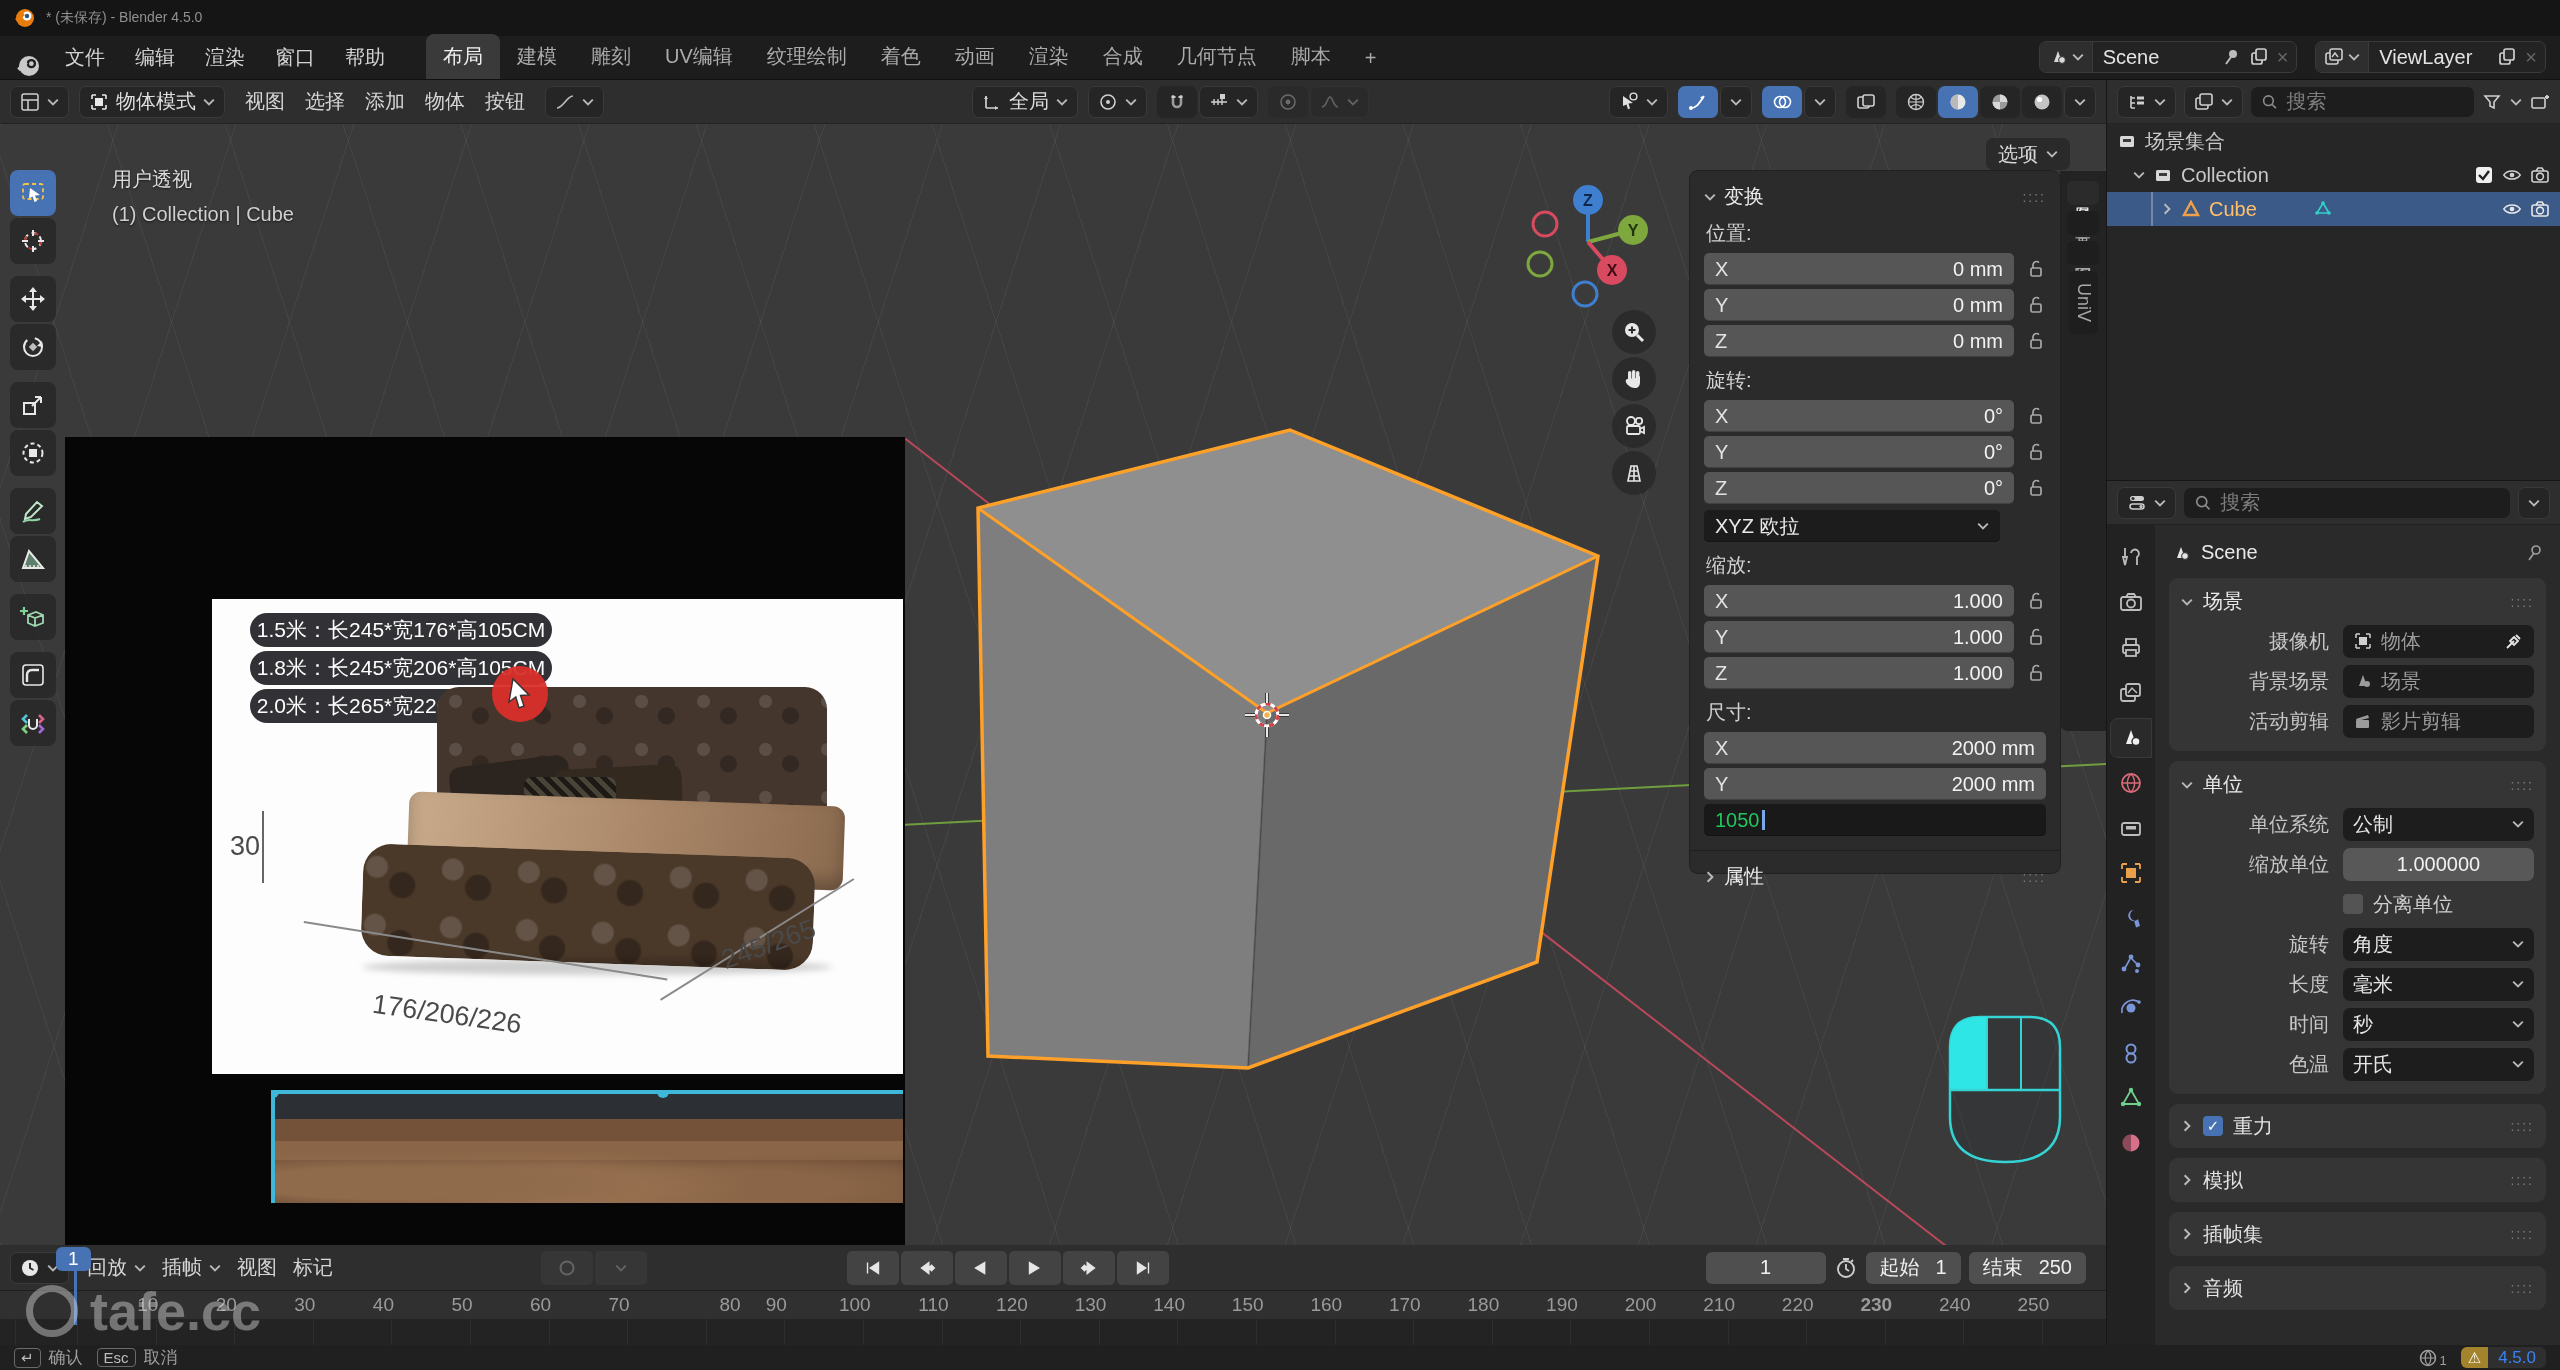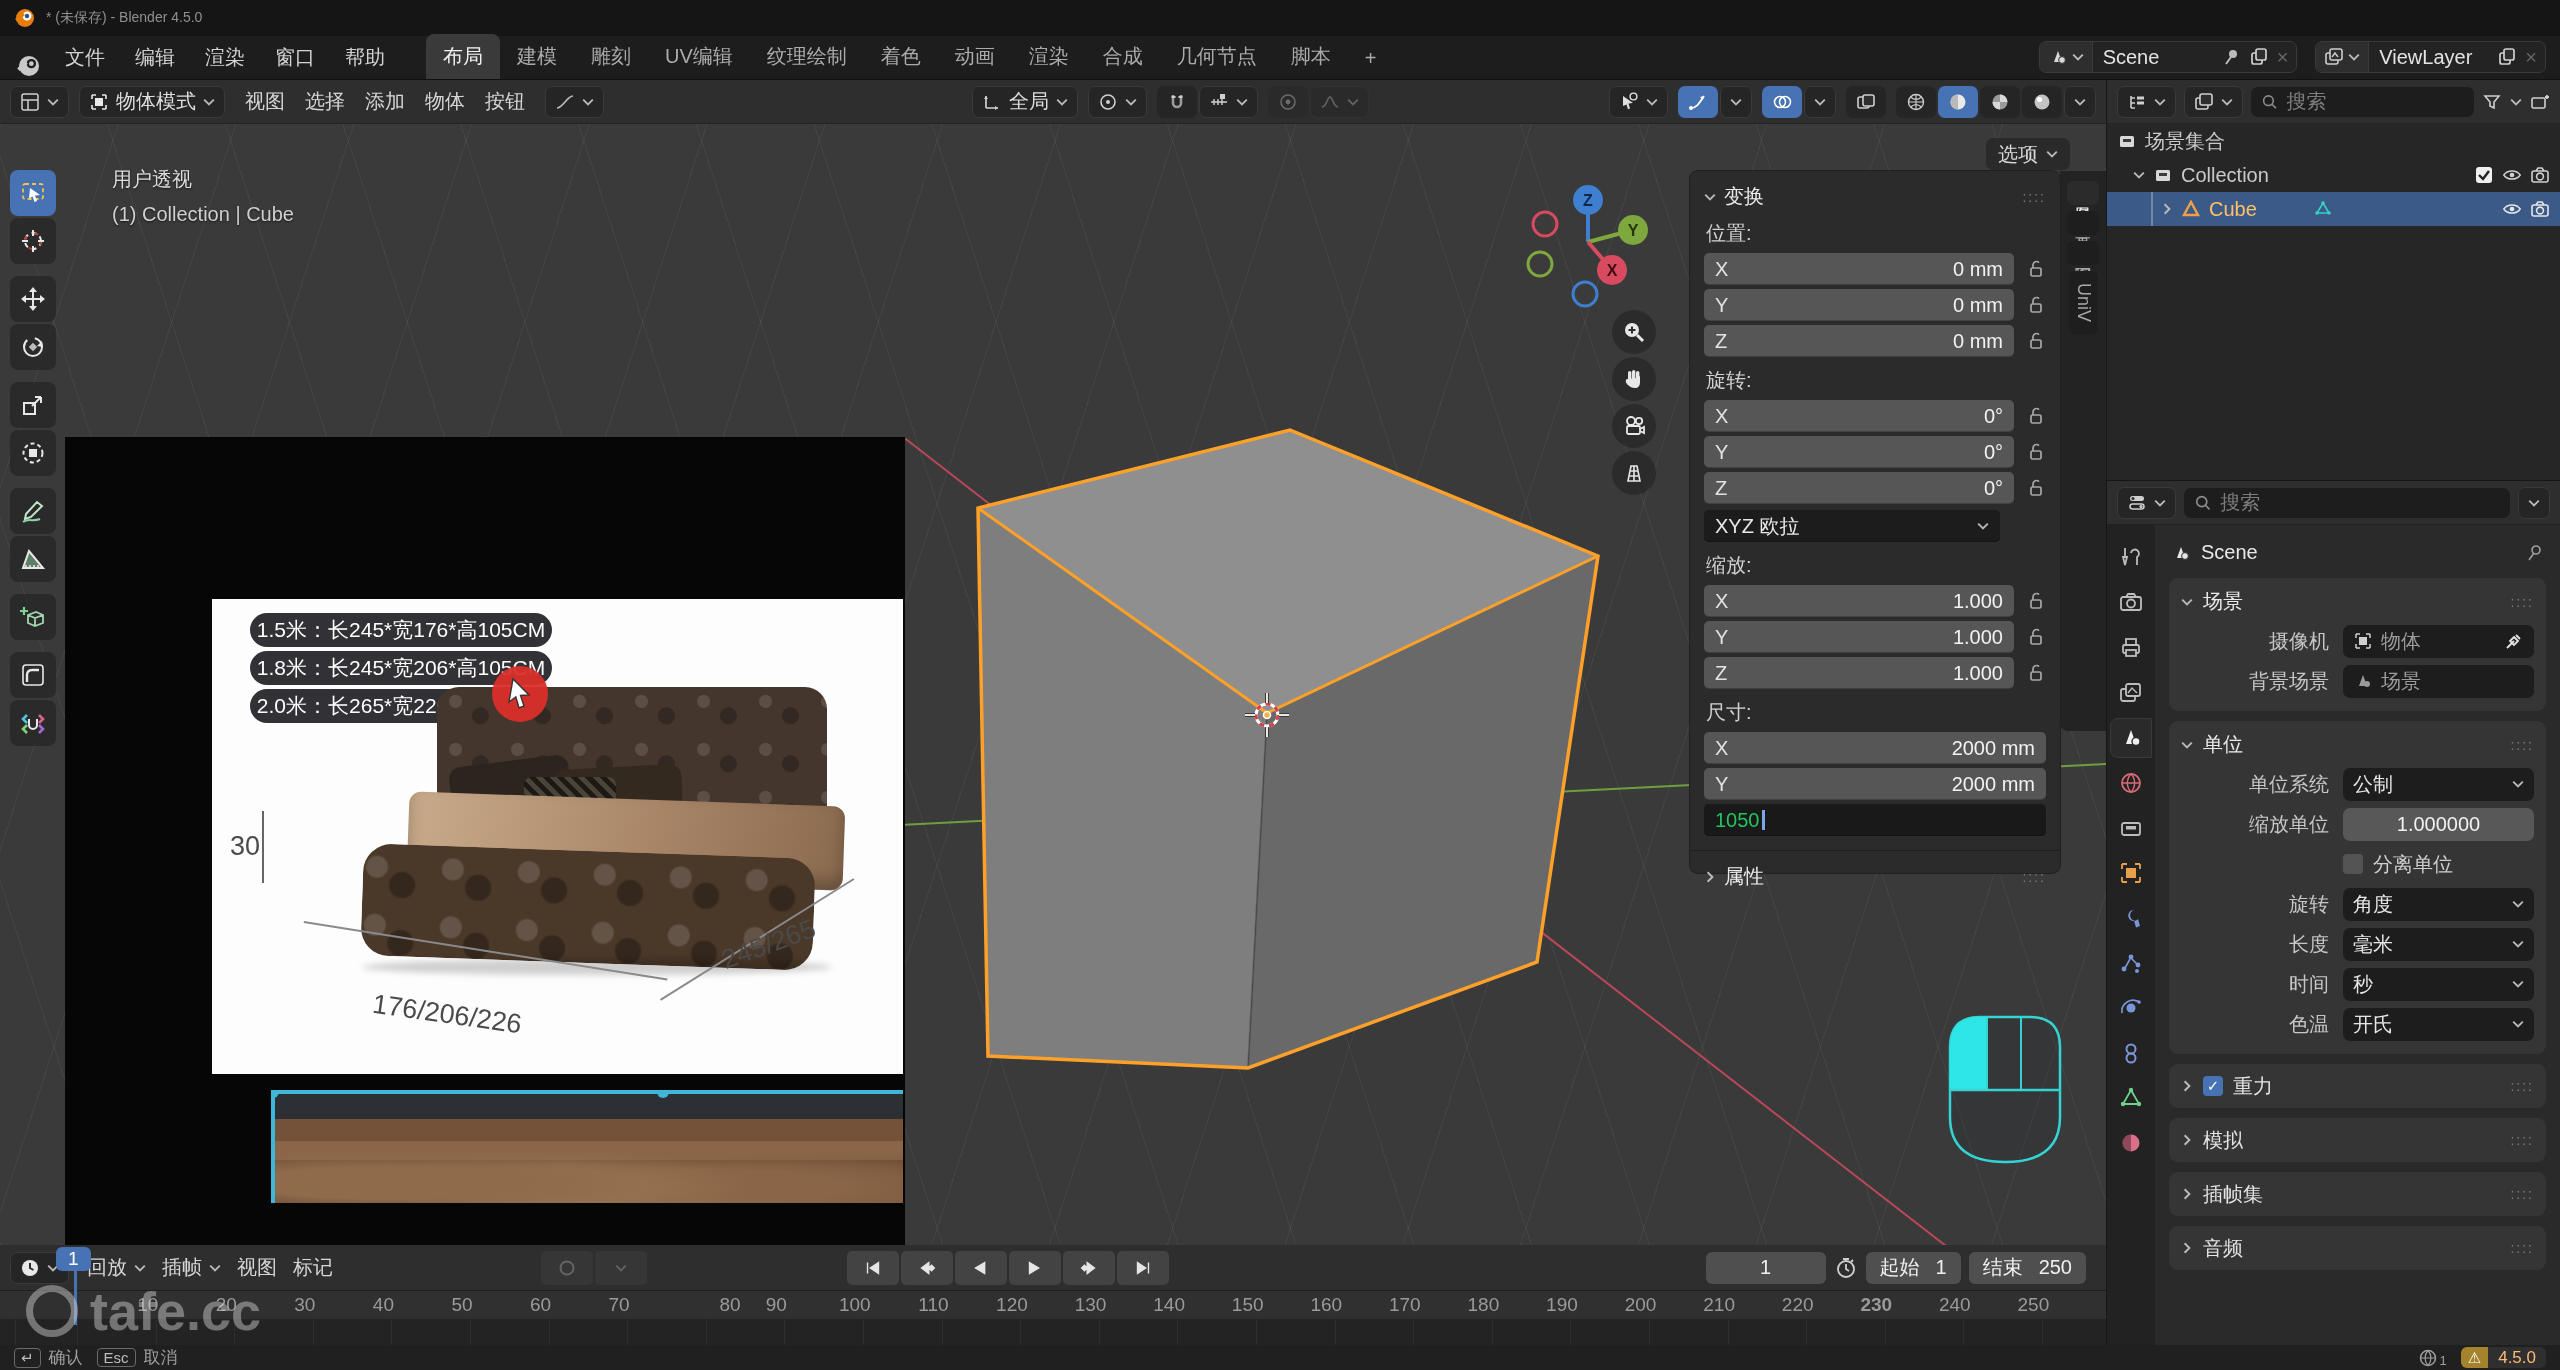--- a/index.html
+++ b/index.html
@@ -112,21 +112,21 @@
 #tl-strip{position:relative;height:26px;background:#232323;
  background-image:repeating-linear-gradient(90deg,#2e2e2e 0 1px,transparent 1px 78.6px);background-position:77px 0}
 #playhead{position:absolute;left:74px;top:26px;width:3px;height:54px;background:#4772b3}
 #frame-pill{position:absolute;left:56px;top:2px;background:#4772b3;color:#fff;border-radius:6px;padding:1px 12px;font-size:19px}
 
 #statusbar{left:0;top:1345px;width:2560px;height:25px;background:#202020;display:flex;align-items:center;gap:14px;padding:0 14px;font-size:17px;color:#9f9f9f}
 .key-chip{border:1px solid #6a6a6a;border-radius:4px;padding:0 6px;font-size:15px;color:#bdbdbd}
 .sb-right{margin-left:auto;display:flex;align-items:center;gap:14px}
 .ver-badge{display:flex;align-items:center;background:#2f2f2f;border-radius:6px;overflow:hidden;height:21px}
 .ver-badge .warn{background:#a3832b;color:#fff;padding:0 7px;height:100%;display:flex;align-items:center;font-size:15px}
-.ver-badge .v{padding:0 10px;color:#fdba74}
+.ver-badge .v{padding:0 10px;color:#3b82f6}
 
 #watermark{left:26px;top:1280px;display:flex;align-items:center;gap:12px;color:rgba(235,235,235,.4);font-size:54px;font-weight:bold;z-index:60;pointer-events:none}
 #watermark .ring{width:52px;height:52px;border:7px solid rgba(235,235,235,.4);border-radius:50%}
 
 #mouse-ind{left:1925px;top:878px}
 </style>
 </head>
 <body>
 
 <div id="titlebar" class="abs">
@@ -639,20 +639,30 @@
         </span>
         </div>
       <div class="prow">
           <span class="plabel">背景场景</span>
         <span class="pfield">
           <svg class="mini" viewBox="0 0 20 20">
               <path d="M6 15 L10 4 L14 15 Z" fill="#9b9b9b"></path>
               <circle cx="14" cy="13" r="3" fill="#9b9b9b"></circle>
             </svg>
           <span>场景</span>
+        </span>
+        </div>
+      <div class="prow">
+          <span class="plabel">活动剪辑</span>
+        <span class="pfield">
+          <svg class="mini" viewBox="0 0 20 20">
+              <rect x="3" y="9" width="13" height="8" rx="1" fill="#9b9b9b"></rect>
+              <path d="M3 8 L15 4 L16 7 L4 10 Z" fill="#9b9b9b"></path>
+            </svg>
+          <span>影片剪辑</span>
         </span>
         </div>
     </div>
 
     <div class="section">
       <div class="sec-head">
         <svg class="chev" viewBox="0 0 10 6">
             <polyline points="1,1 5,5 9,1"></polyline>
           </svg>
         <span>单位</span>

